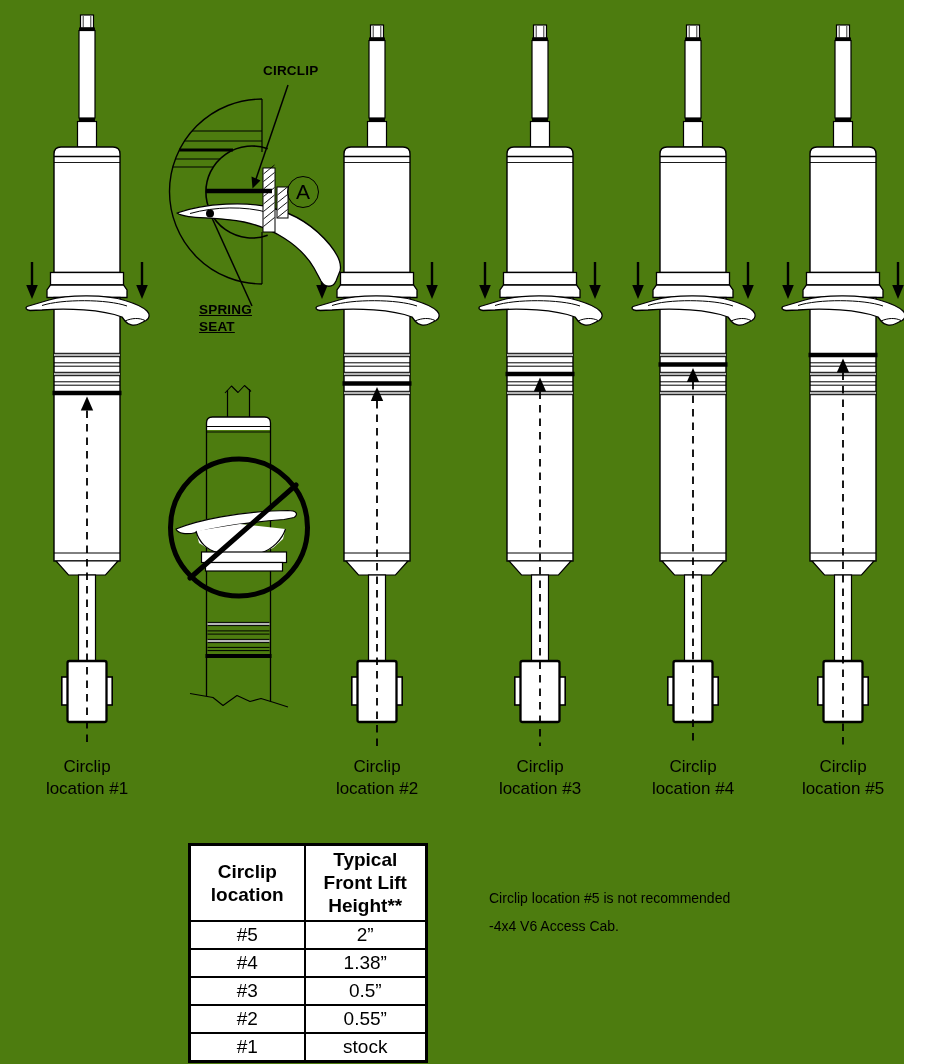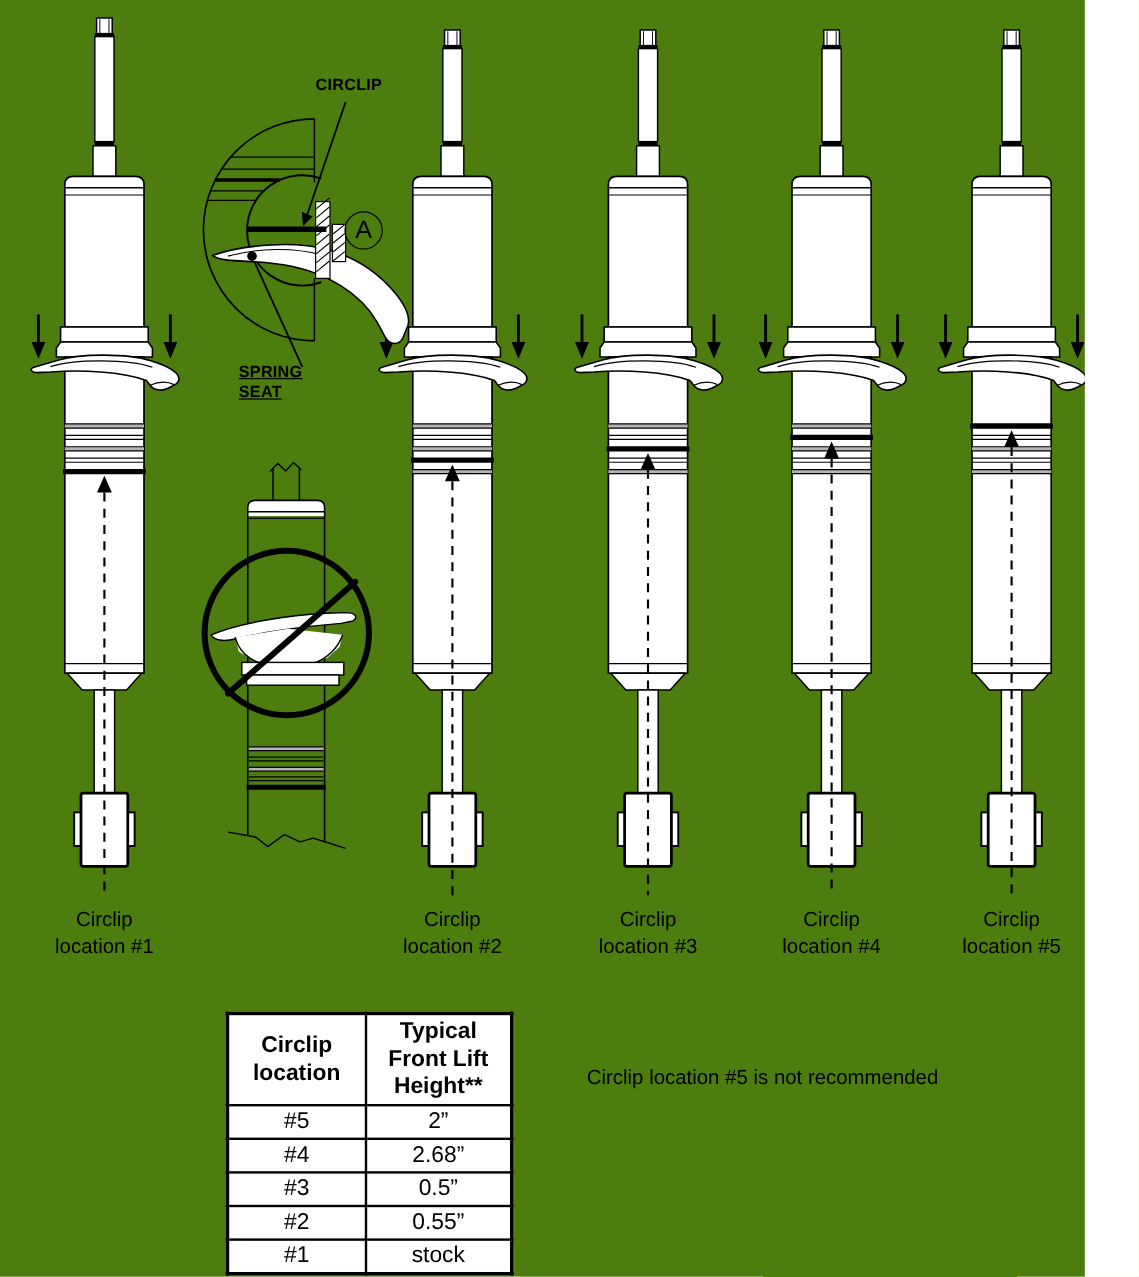--- a/index.html
+++ b/index.html
@@ -37,21 +37,21 @@
     white-space:pre-line; text-align:center; vertical-align:middle; padding:0;
     height:76px;
   }
   table.lift th.c1 { width:115px; }
   table.lift th.c2 { width:122px;margin-left:36px; }
   table.lift td {
     border:2px solid #000; font-size:19px; text-align:center; padding:0;
     height:27px; line-height:26px;
   }
 
-  .note { position:absolute; left:489px; top:884px; font-size:17px; line-height:28px; }
+  .note { position:absolute; left:489px; top:884px; font-size:14px; line-height:28px; }
 </style>
 </head>
 <body>
 
 <div class="canvas">
 
   <svg id="figure-svg" width="949" height="815" viewBox="0 0 949 815">
       <g>
         <rect x="80.5" y="15" width="13" height="13" fill="#ffffff" stroke="#000000" stroke-width="1.2" rx="0"></rect>
         <line x1="83.2" y1="16" x2="83.2" y2="27.5" stroke="#000000" stroke-width="0.8"></line>
@@ -394,35 +394,36 @@
 Height**</th>
         </tr>
       </thead>
       <tbody>
           <tr>
             <td>#5</td>
             <td>2”</td>
           </tr>
           <tr>
             <td>#4</td>
-            <td>2.68”</td>
+            <td>1.38”</td>
           </tr>
           <tr>
             <td>#3</td>
             <td>0.5”</td>
           </tr>
           <tr>
             <td>#2</td>
             <td>0.55”</td>
           </tr>
           <tr>
             <td>#1</td>
             <td>stock</td>
           </tr>
         </tbody>
     </table>
   </div>
 
   <div class="note">
     <div>Circlip location #5 is not recommended</div>
+    <div>-4x4 V6 Access Cab.</div>
   </div>
 
 </div>
 
 </body></html>

